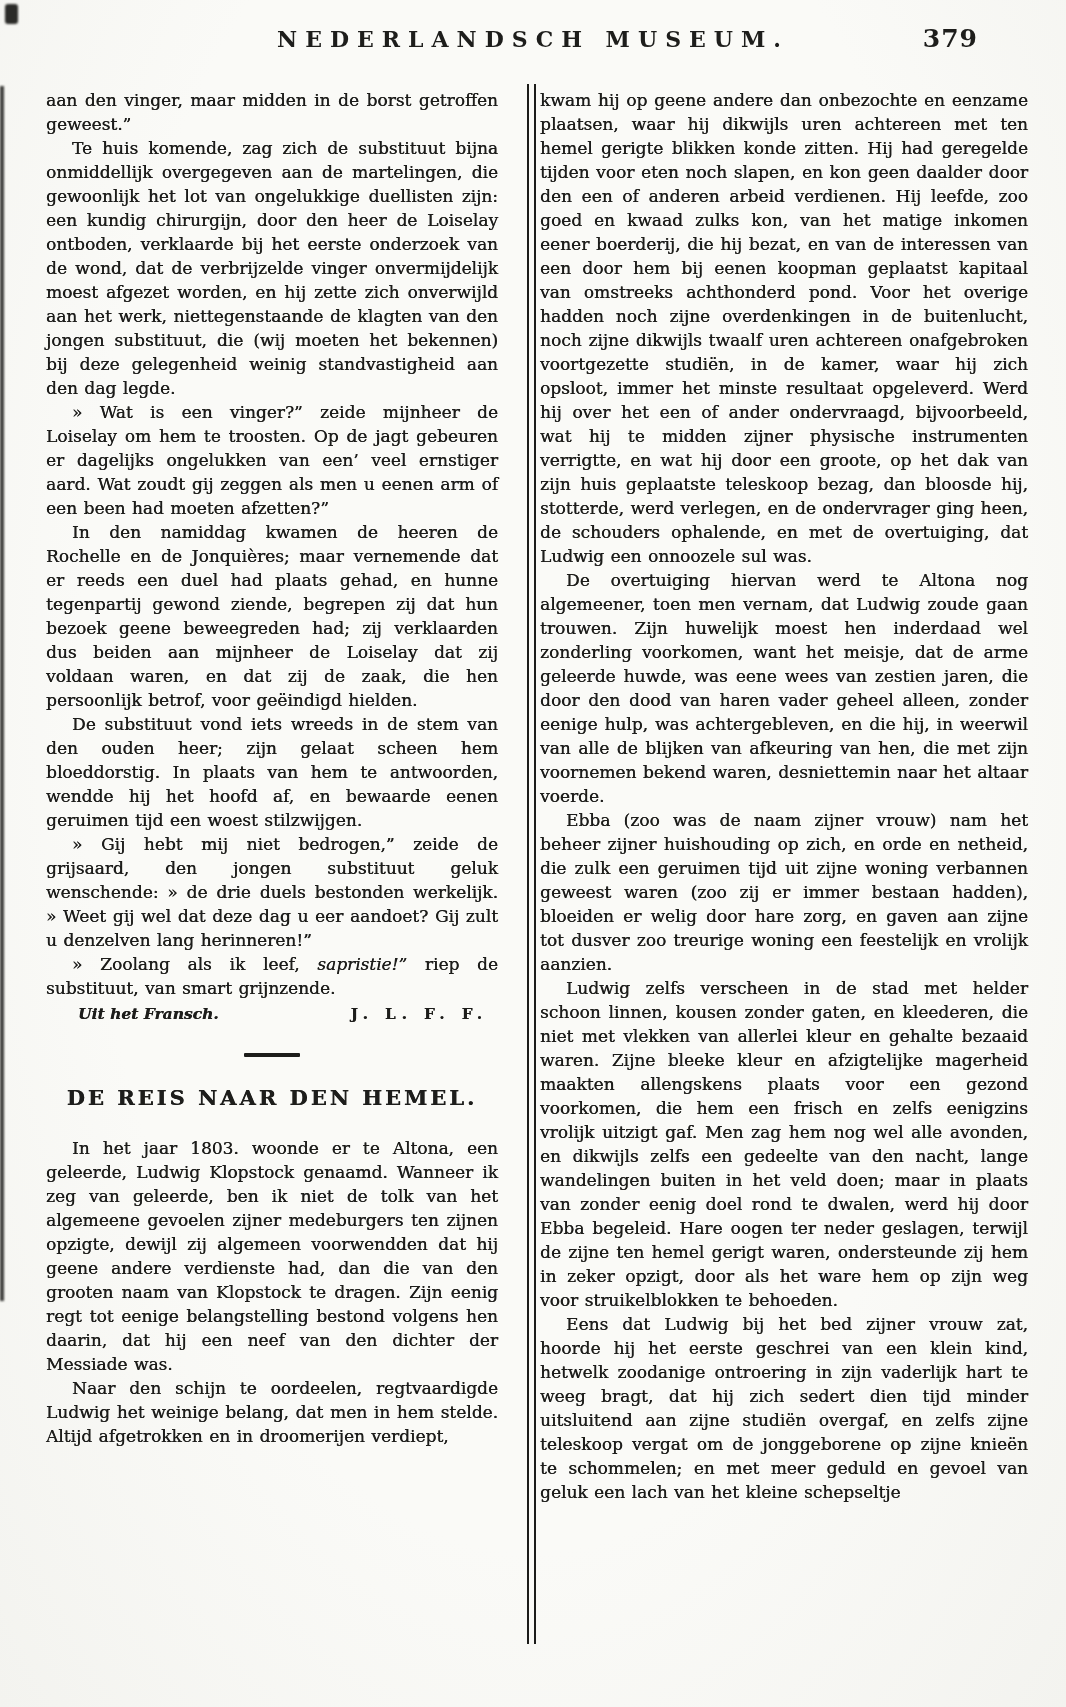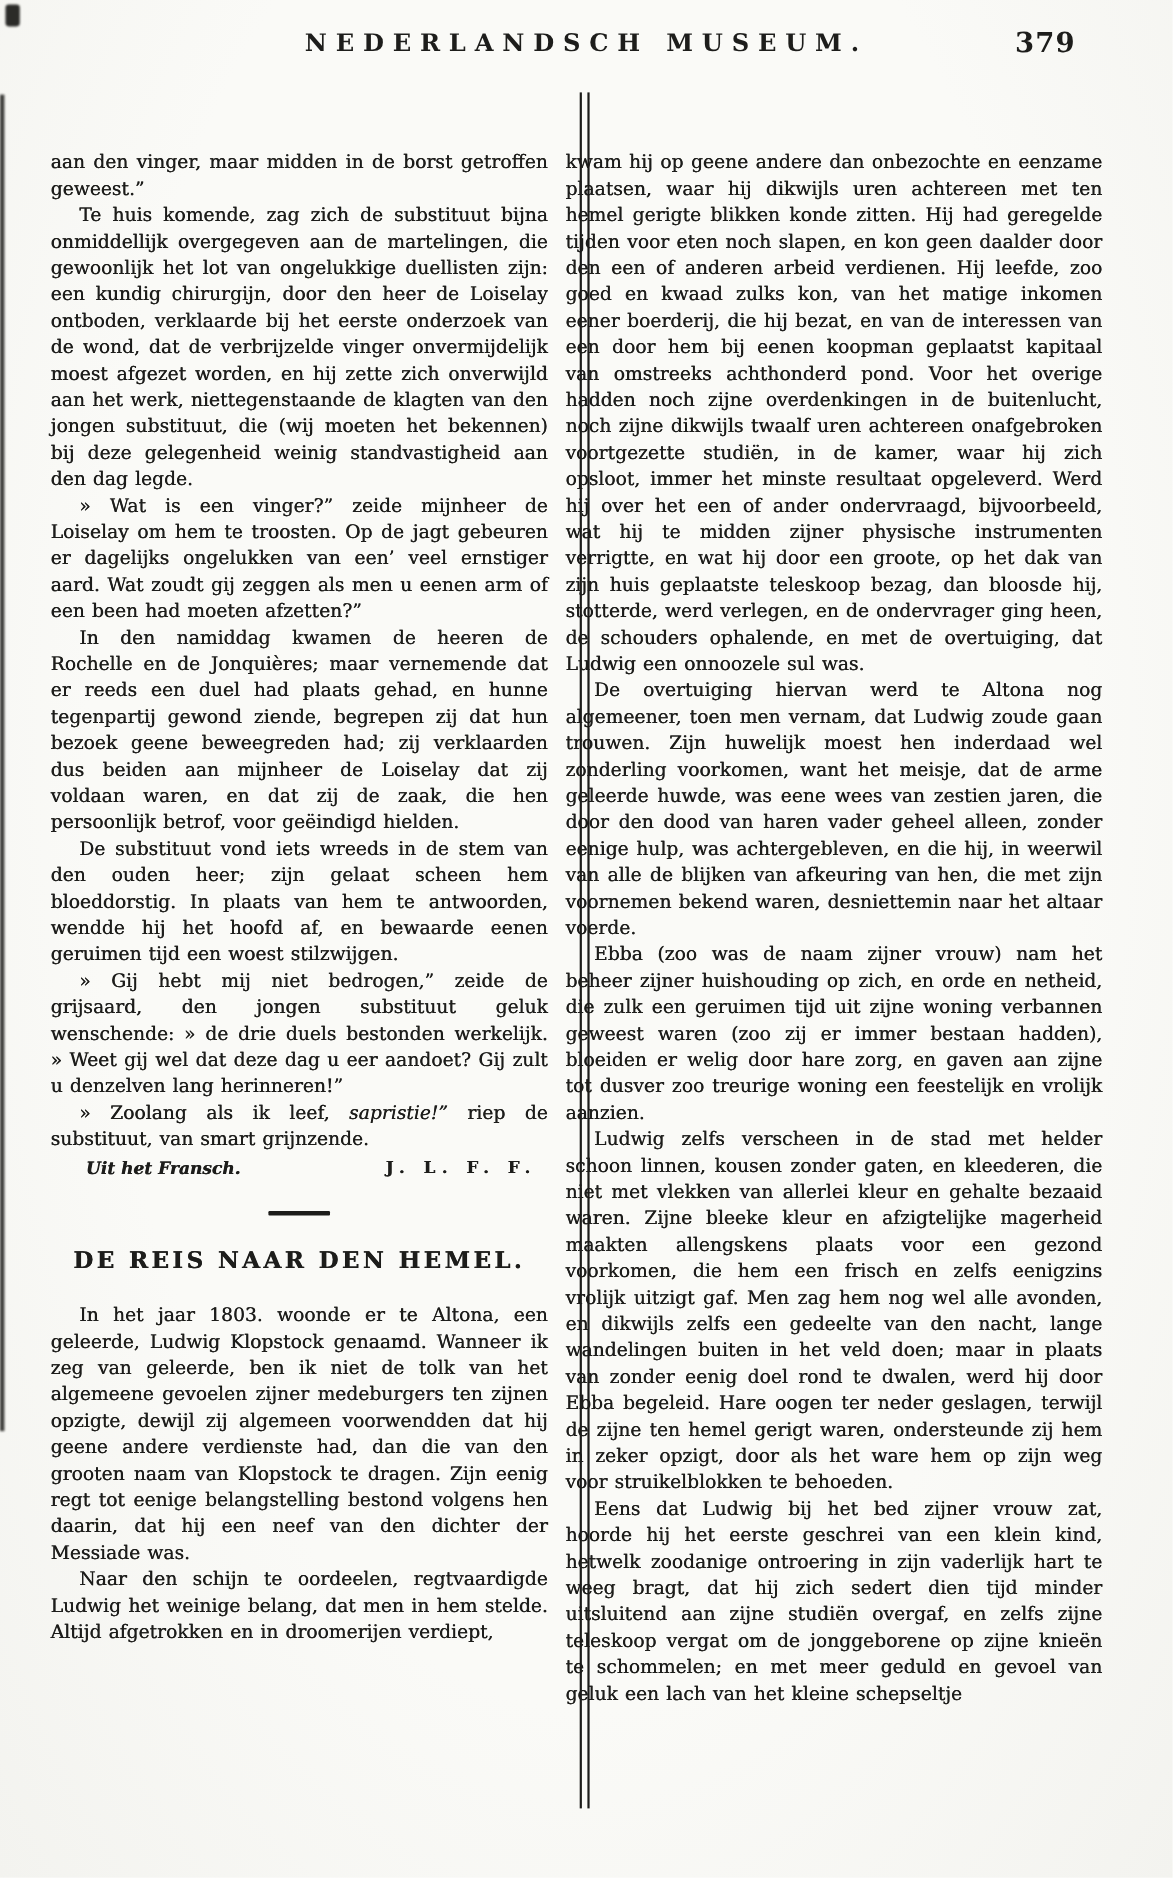--- a/index.html
+++ b/index.html
@@ -32,36 +32,36 @@
 
   
   .column-rule {
     position: absolute; left: 527px; top: 84px;
     width: 5px; height: 1560px;
     border-left: 2px solid #1c1c1a;
     border-right: 2px solid #1c1c1a;
   }
 
   
-  .col { position: absolute; top: 88px; text-align: justify; margin-top: 48px; }
+  .col { position: absolute; top: 88px; text-align: justify; }
   .col-left  { left: 46px;  width: 452px; }
-  .col-right { left: 514px; width: 488px; }
+  .col-right { left: 540px; width: 488px; }
 
   .para {
     margin: 0; padding: 0;
     font-size: 17px; line-height: 24px;
     text-indent: 26px;
     word-spacing: 0.06em;
     text-shadow: 0.3px 0 0 currentColor;
   }
   .para.no-indent { text-indent: 0; }
   .ital { font-style: italic; }
 
   .attribution {
-    display: flex; justify-content: space-between; align-items: flex-start;
+    display: flex; justify-content: space-between; align-items: flex-end;
     margin-top: 4px; padding: 0 10px 0 32px;
     text-shadow: 0.3px 0 0 currentColor;
   }
   .source-note { font-style: italic; font-weight: bold; font-size: 15.5px; }
   .signature { font-weight: bold; font-size: 15px; letter-spacing: 6px; }
 
   .divider {
     width: 56px; height: 4px; background: #1c1c1a;
     margin: 30px auto 28px auto; border-radius: 1px;
   }

